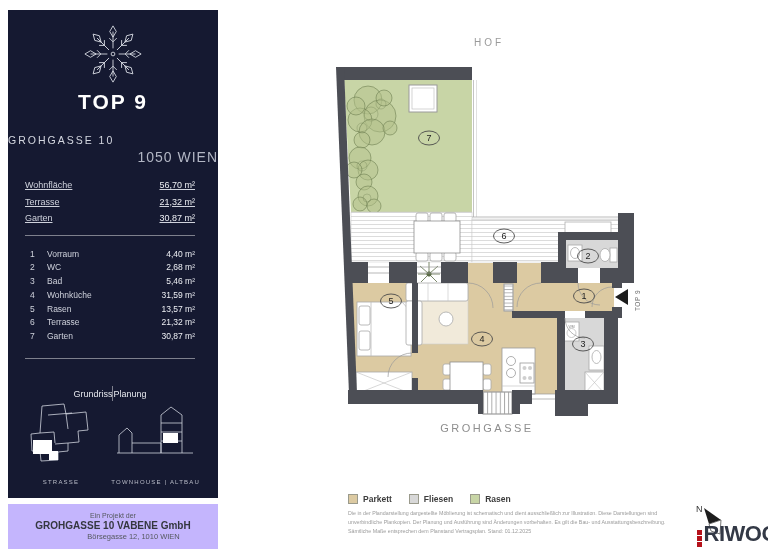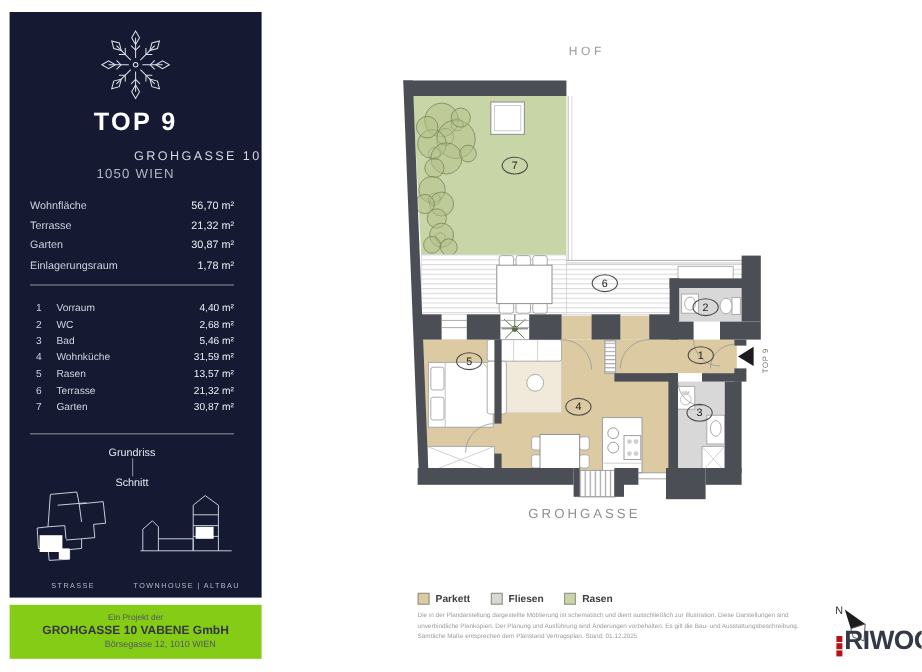--- a/index.html
+++ b/index.html
@@ -2,38 +2,38 @@
 <html><head>
 <meta charset="utf-8">
 <style>
   html,body{margin:0;padding:0;}
   .page{position:relative;width:768px;height:560px;background:#ffffff;overflow:hidden;
         font-family:"Liberation Sans",sans-serif;}
   
   .sidebar{position:absolute;left:8px;top:10px;width:210px;height:488px;background:#151931;color:#e8e9ef;}
   .ornament{display:block;margin:14px auto 0;}
   .sb-title{text-align:center;font-size:21px;font-weight:600;letter-spacing:2px;color:#fff;margin-top:6px;}
-  .sb-sub{text-align:right;font-size:10.5px;letter-spacing:2px;color:#d4d7e0;margin-top:10px;}
-  .sb-city{text-align:center;font-size:11px;letter-spacing:1px;color:#b2b6c4;margin-top:3px;}
+  .sb-sub{text-align:left;font-size:10.5px;letter-spacing:2px;color:#d4d7e0;margin-top:20px;}
+  .sb-city{text-align:right;font-size:14px;letter-spacing:1px;color:#b2b6c4;margin-top:3px;}
   .sum{margin-top:12px;}
-  .sum-row{display:flex;justify-content:space-between;padding:0 23px 0 17px;font-size:9px;line-height:16.5px;color:#cfd2dc;}
+  .sum-row{display:flex;justify-content:space-between;padding:0 23px 0 17px;font-size:9px;line-height:16.5px;color:#cfd2dc;text-decoration:underline;}
   .sum-row .val{color:#eceef3;text-align:right;}
   .divider{height:1px;background:rgba(255,255,255,.45);margin:8px 23px 0 17px;}
   .rooms{margin-top:12px;}
   .room-row{display:flex;padding:0 23px 0 22px;font-size:8.5px;line-height:13.8px;color:#cfd2dc;}
   .room-row .no{width:17px;}
   .room-row .lbl{flex:1;}
   .room-row .val{color:#eceef3;}
-  .mini-head{display:flex;justify-content:center;align-items:center;padding:0 23px 0 17px;margin-top:10px;font-size:9px;color:#e6e8ee;flex-direction:column;}
+  .mini-head{display:flex;justify-content:center;align-items:center;padding:0 23px 0 17px;margin-top:27px;font-size:9px;color:#e6e8ee;}
   .mini-head .vsep{width:1px;height:15px;background:rgba(255,255,255,.45);}
   .minis{display:flex;justify-content:space-between;padding:2px 18px 0 20px;}
   .mini{text-align:center;}
   .mini-label{font-size:6px;letter-spacing:1.2px;color:#b9bcc8;margin-top:2px;}
   
-  .footerbox{position:absolute;left:8px;top:504px;width:210px;height:45px;background:#84cc16;
+  .footerbox{position:absolute;left:8px;top:504px;width:210px;height:45px;background:#c4b5fd;
              display:flex;flex-direction:column;justify-content:center;text-align:center;color:#55585f;}
   .fb1{font-size:7px;}
   .fb2{font-size:10px;font-weight:600;color:#34373f;margin-top:1px;}
   .fb3{font-size:7.5px;margin-top:1px;padding-left:41px;}
   
   .plan-svg{position:absolute;left:330px;top:30px;width:320px;height:410px;}
   svg{font-family:"Liberation Sans",sans-serif;}
   
   .legend{position:absolute;left:348px;top:494px;display:flex;gap:17px;align-items:center;font-weight:bold;}
   .leg-item{display:flex;align-items:center;gap:5px;font-size:8.5px;color:#3c3c3c;}
@@ -83,24 +83,20 @@
           <span class="val">56,70 m²</span>
         </div>
       <div class="sum-row">
           <span>Terrasse</span>
           <span class="val">21,32 m²</span>
         </div>
       <div class="sum-row">
           <span>Garten</span>
           <span class="val">30,87 m²</span>
         </div>
-      <div class="sum-row">
-          <span>Einlagerungsraum</span>
-          <span class="val">1,78 m²</span>
-        </div>
     </div>
     <div class="divider"></div>
 
     <div class="rooms">
       <div class="room-row">
           <span class="no">1</span>
           <span class="lbl">Vorraum</span>
           <span class="val">4,40 m²</span>
         </div>
       <div class="room-row">
@@ -132,21 +128,21 @@
           <span class="no">7</span>
           <span class="lbl">Garten</span>
           <span class="val">30,87 m²</span>
         </div>
     </div>
 
     <div class="divider" style="margin-top:14px;"></div>
     <div class="mini-head">
       <span>Grundriss</span>
       <span class="vsep"></span>
-      <span>Schnitt</span>
+      <span>Planung</span>
     </div>
     <div class="minis">
       <div class="mini">
         <svg width="66" height="70" viewBox="0 0 66 70">
           <g stroke="#cfd3dd" stroke-width="0.8" fill="none">
             <path d="M 14,3 L 36,1 L 38,11 L 58,9 L 60,27 L 50,28 L 51,39 L 40,40 L 40,48 L 30,49 L 30,57 L 13,58 L 12,48 L 4,48 L 3,31 L 12,30 Z"></path>
             <path d="M 20,12 L 44,10 M 38,11 L 40,26 M 12,30 L 26,29 L 27,40 M 40,40 L 27,41 M 30,49 L 14,50"></path>
           </g>
           <rect x="5" y="37" width="19" height="14" fill="#ffffff"></rect>
           <rect x="21" y="48" width="9" height="9" fill="#ffffff"></rect>

